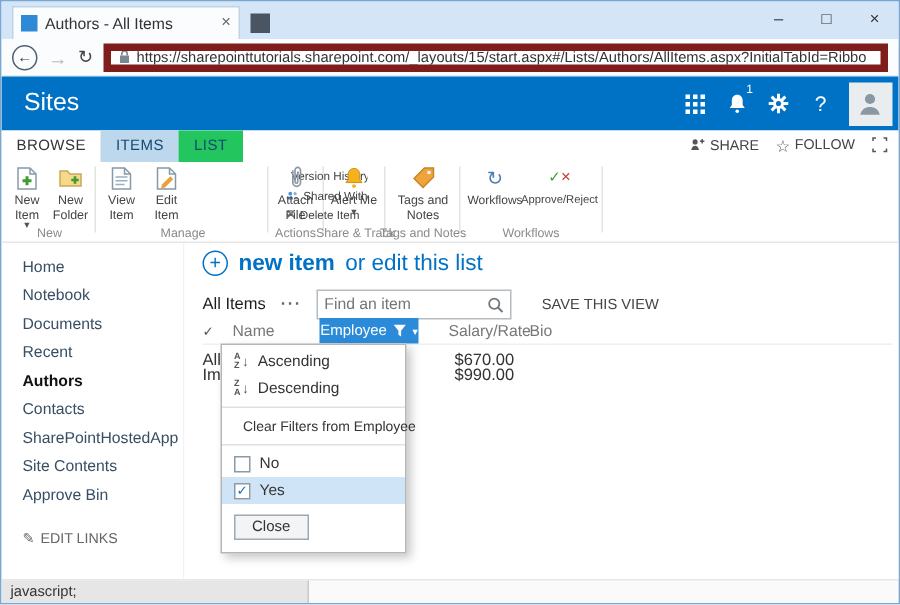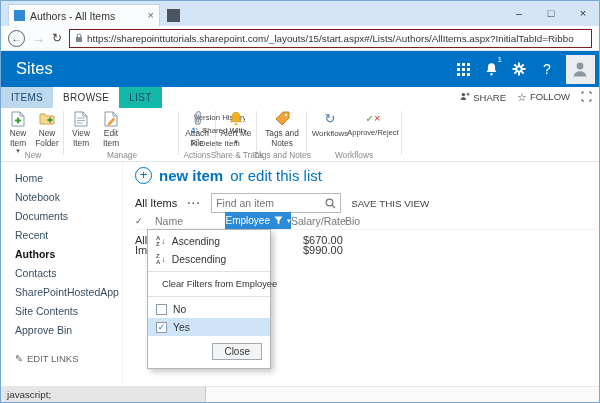--- a/index.html
+++ b/index.html
@@ -14,40 +14,40 @@
   .tab-close{color:#667;font-size:11px;line-height:11px}
   .newtab{position:absolute;left:166px;top:8px;width:13px;height:13px;background:#4a5561}
   .winctl{position:absolute;right:0;top:0;height:25px;display:flex}
   .winctl span{width:32px;text-align:center;line-height:25px;font-size:11px;color:#333}
 
   
   .addressbar{position:absolute;left:0;top:25px;width:100%;height:25px;background:#fbfcfd;border-bottom:1px solid #e4e9ee;display:flex;align-items:center;gap:7px;padding:0 7px}
   .nav-back{width:17px;height:17px;border:1px solid #51606e;border-radius:50%;text-align:center;line-height:15px;font-size:10px;color:#333;flex:0 0 auto}
   .nav-fwd{color:#b2bac2;font-size:13px}
   .nav-refresh{color:#444;font-size:12px}
-  .urlbox{flex:1;height:19px;background:#fff;border:1px solid #7f1d1d;display:flex;align-items:center;gap:4px;padding:0 5px;overflow:hidden}
+  .urlbox{flex:1;height:19px;background:#fff;border:5px solid #7f1d1d;display:flex;align-items:center;gap:4px;padding:0 5px;overflow:hidden}
   .url-text{font-size:9.8px;color:#333;white-space:nowrap;overflow:hidden}
 
   
   .suitebar{position:absolute;left:0;top:50px;width:100%;height:36px;background:#0072c6;color:#fff}
   .sites{position:absolute;left:15px;top:8px;font-size:16.5px}
   .suite-icons{position:absolute;right:0;top:0;height:36px;display:flex;align-items:center}
   .suite-cell{width:28px;height:36px;display:flex;align-items:center;justify-content:center;position:relative}
   .waffle{display:grid;grid-template-columns:repeat(3,3px);grid-auto-rows:3px;gap:2px}
   .waffle i{background:#fff;display:block}
   .bell-badge{position:absolute;top:4px;right:3px;font-size:8px;color:#fff}
   .help-q{font-size:14px;color:#fff}
   .avatar-cell{width:38px;height:36px;display:flex;align-items:center;justify-content:center}
   .avatar-box{width:29px;height:29px;background:#e9edf0;display:flex;align-items:center;justify-content:center}
 
   
   .ribbontabs{position:absolute;left:0;top:86px;width:100%;height:21px;background:#fff;display:flex;align-items:stretch;font-size:10px;color:#333}
   .rtab{display:flex;align-items:center;padding:0 10px;letter-spacing:.3px}
   .rtab-items{background:#bdd7ed;color:#174a73}
-  .rtab-list{background:#14b8a6;color:#174a73}
+  .rtab-list{background:#22c55e;color:#174a73}
   .rtabs-right{margin-left:auto;display:flex;align-items:center;gap:11px;padding-right:7px;font-size:9.5px;color:#444}
   .rtabs-right .lab{display:flex;align-items:flex-start;gap:3px}
   .star{font-size:11px;color:#555}
 
   
   .ribbon{position:absolute;left:0;top:107px;width:100%;height:54px;background:#fff;border-bottom:1px solid #e6e6e6}
   .rsep{position:absolute;top:3px;height:44px;width:1px;background:#e4e4e4}
   .rgroup{position:absolute;top:0;height:40px}
   .rbtn{position:absolute;top:1px;display:flex;flex-direction:column;align-items:center;font-size:8.3px;color:#444;text-align:center;line-height:1.15}
   .rbtn .ric{height:19px;display:flex;align-items:center;justify-content:center;margin-bottom:1px}
@@ -69,42 +69,42 @@
   
   .main{position:absolute;left:122px;top:161px;width:478px;height:224px;background:#fff}
   .newitem-row{position:absolute;left:12px;top:5px;display:flex;align-items:center;gap:7px;font-size:15px;color:#0072c6}
   .plus-circle{width:17px;height:17px;border:1.5px solid #0072c6;border-radius:50%;font-size:13px;line-height:14px;text-align:center;color:#0072c6}
   .newitem{font-weight:bold}
   .views-row{position:absolute;left:12px;top:31px;display:flex;align-items:center;gap:10px;font-size:11px;color:#222}
   .allitems{font-weight:normal;color:#1d1d1d}
   .dots{color:#666;font-weight:bold;letter-spacing:1px}
   .searchbox{width:130px;height:20px;border:1px solid #b6bcc2;display:flex;align-items:center;padding:0 4px;gap:3px}
   .searchbox input{border:none;outline:none;flex:1;font-size:10.5px;color:#555;font-family:"Liberation Sans",sans-serif;min-width:0}
-  .save-view{font-size:9.8px;color:#444;margin-left:0}
+  .save-view{font-size:9.8px;color:#444;margin-left:10px}
   .thead{position:absolute;left:12px;top:50px;width:460px;height:18px;display:flex;align-items:center;font-size:10.5px;color:#777;border-bottom:1px solid #f0f0f0}
   .th-check{width:20px;color:#555;font-size:9px}
-  .th-name{width:70px}
+  .th-name{width:58px}
   .th-emp{width:66px;height:17px;background:#2b8bd9;color:#fff;display:flex;align-items:center;justify-content:center;gap:4px;font-size:10px}
-  .th-sal{width:44px;margin-left:0}
+  .th-sal{width:44px;margin-left:20px}
   .th-bio{margin-left:10px}
   .trow{position:absolute;left:12px;width:460px;display:flex;font-size:11px;color:#333}
   .trow .cell-name{width:168px}
   .trow .cell-sal{width:60px}
 
   
   .filtermenu{position:absolute;left:146px;top:228px;width:124px;background:#fff;border:1px solid #b5b5b5;box-shadow:3px 3px 6px rgba(0,0,0,.22);z-index:10;padding:2px 0;font-size:10.3px;color:#333}
   .fm-item{display:flex;align-items:center;gap:6px;padding:0 8px;height:18px;white-space:nowrap}
   .fm-item.small{font-size:9.3px}
   .fm-item.selected{background:#cfe4f6}
   .fm-sep{border-top:1px solid #e0e0e0;margin:3px 0}
   .sort-ic{display:flex;align-items:center;gap:1px}
   .sort-letters{display:flex;flex-direction:column;font-size:6px;line-height:6px;color:#555;font-weight:bold}
   .sort-arrow{font-size:9px;color:#555}
   .fm-check{width:11px;height:11px;border:1px solid #8a9aa8;background:#fff;display:flex;align-items:center;justify-content:center;font-size:9px;color:#1f6fc0;line-height:9px}
-  .fm-close-row{display:flex;justify-content:flex-end;padding:7px 8px 6px}
+  .fm-close-row{display:flex;justify-content:flex-start;padding:7px 8px 6px}
   .fm-close{border:1px solid #a0a8b0;background:#f3f4f5;font-size:10px;padding:2px 11px;color:#333}
 
   
   .statusbar{position:absolute;left:0;top:385px;width:100%;height:18px;background:#fafafa;border-top:1px solid #e7e7e7}
   .status-chip{position:absolute;left:0;top:0;width:205px;height:17px;background:#e6e6e6;border-right:1px solid #c8c8c8;font-size:9.8px;color:#333;line-height:16px;padding-left:6px}
 </style>
 </head>
 <body>
 
 <div class="stage">
@@ -179,22 +179,22 @@
           <svg width="20" height="20" viewBox="0 0 20 20">
               <circle cx="10" cy="7" r="3.4" fill="#8b98a3"></circle>
               <path d="M3.5 17.5c.8-3.6 3.4-5.2 6.5-5.2s5.7 1.6 6.5 5.2z" fill="#8b98a3"></path>
             </svg>
         </span>
       </span>
     </div>
   </div>
 
   <div class="ribbontabs">
+    <span class="rtab">BROWSE</span>
     <span class="rtab rtab-items">ITEMS</span>
-    <span class="rtab">BROWSE</span>
     <span class="rtab rtab-list">LIST</span>
     <span class="rtabs-right">
       <span class="lab">
         <svg width="10" height="9" viewBox="0 0 10 9">
             <circle cx="3.4" cy="2.6" r="1.7" fill="#555"></circle>
             <path d="M.8 8c.3-2 1.4-2.9 2.6-2.9S5.7 6 6 8z" fill="#555"></path>
             <path d="M6.6 2.2h3M8.1.7v3" stroke="#555" stroke-width="1"></path>
           </svg>
         <span>SHARE</span>
       </span>

